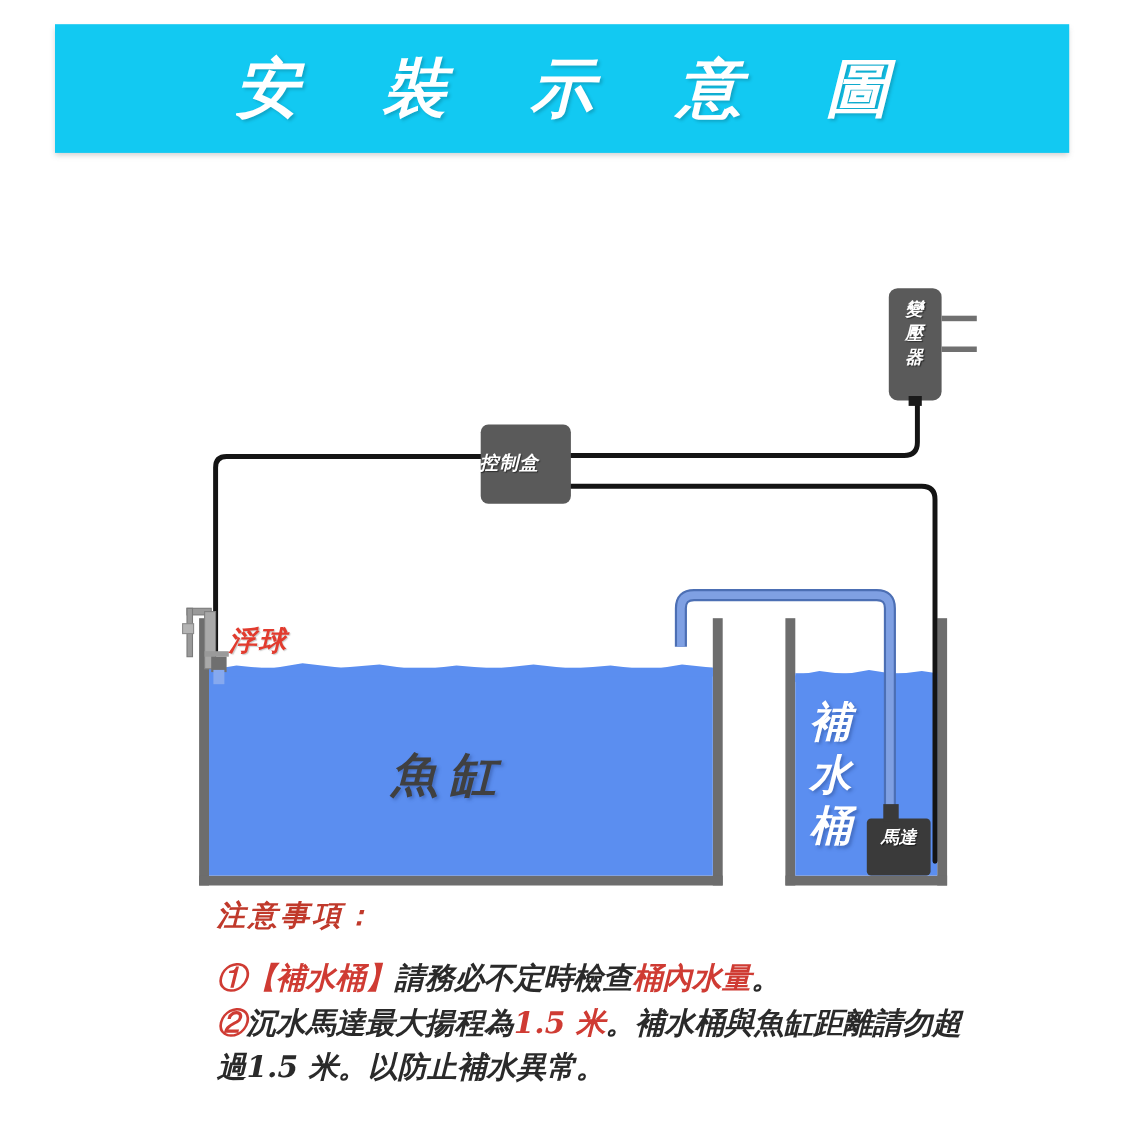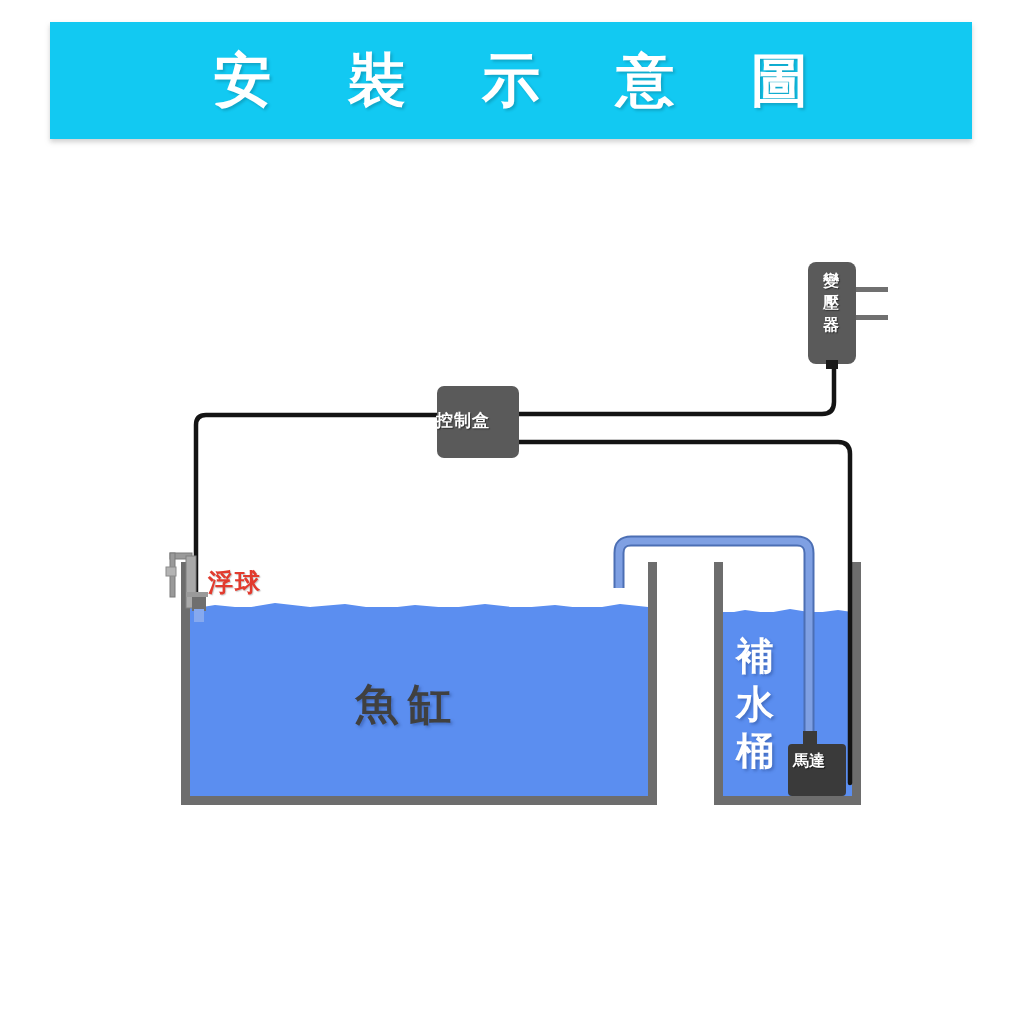--- a/index.html
+++ b/index.html
@@ -2,21 +2,21 @@
 <html><head>
 <meta charset="utf-8">
 <style>
   * { box-sizing: border-box; margin: 0; padding: 0; }
   html, body {
     width: 1024px; height: 1024px;
     background: #ffffff;
     font-family: "Liberation Sans", "DejaVu Sans", sans-serif;
     overflow: hidden;
   }
-  #page { position: relative; width: 952px; height: 1024px; background: #fff; }
+  #page { position: relative; width: 952px; height: 1024px; background: #fff; font-style: italic; }
 
   
   .banner {
     position: absolute;
     left: 50px; top: 22px;
     width: 922px; height: 117px;
     background: #12c9f2;
     box-shadow: 0 3px 5px rgba(120,120,120,0.35);
   }
   .banner-title {
@@ -82,21 +82,21 @@
     font-size: 38px;
     line-height: 1.25;
     text-align: center;
     text-shadow: 2px 2px 3px rgba(40,70,140,0.45);
   }
   .lbl-pump {
     left: 793px; top: 751px;
     width: 48px;
     color: #ffffff;
     font-size: 16px;
-    text-align: left;
+    text-align: center;
     text-shadow: 1px 1px 1px rgba(0,0,0,0.55);
   }
 
   
   .notes {
     position: absolute;
     left: 197px; top: 815px;
     width: 700px;
     font-family: "DejaVu Serif", "Liberation Serif", serif;
     font-weight: bold;
@@ -209,14 +209,21 @@
 器</div>
     <div class="diag-label lbl-controlbox">控制盒</div>
     <div class="diag-label lbl-float">浮球</div>
     <div class="diag-label lbl-tank">魚缸</div>
     <div class="diag-label lbl-bucket">補
 水
 桶</div>
     <div class="diag-label lbl-pump">馬達</div>
   </div>
 
+  <div class="notes">
+    <div class="notes-heading">注意事項：</div>
+    <div id="notes-list">
+        <div class="note-line"><span class="num">①</span><span class="hl">【補水桶】</span><span>請務必不定時檢查</span><span class="hl">桶內水量</span><span>。</span></div>
+        <div class="note-line"><span class="num">②</span><span>沉水馬達最大揚程為</span><span class="hl">1.5 米</span><span>。補水桶與魚缸距離請勿超過1.5 米。以防止補水異常。</span></div>
+      </div>
+  </div>
 
 </div>
 
 </body></html>

